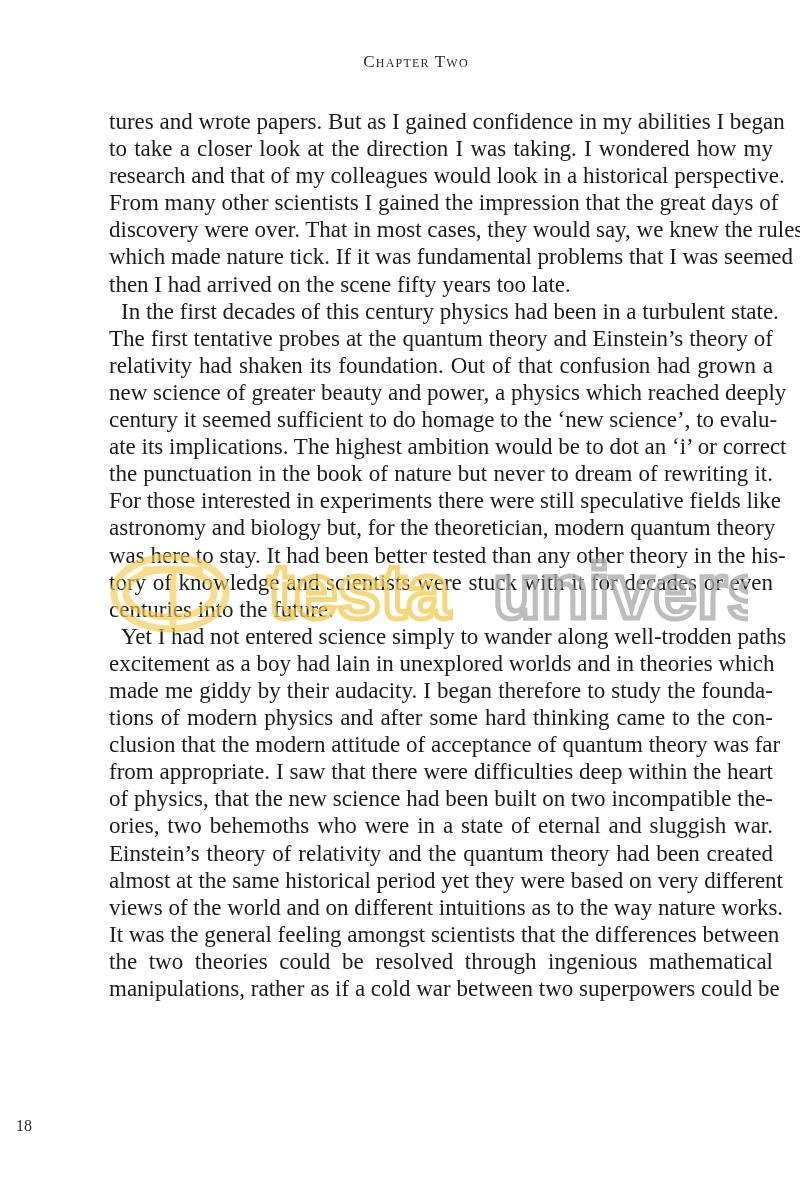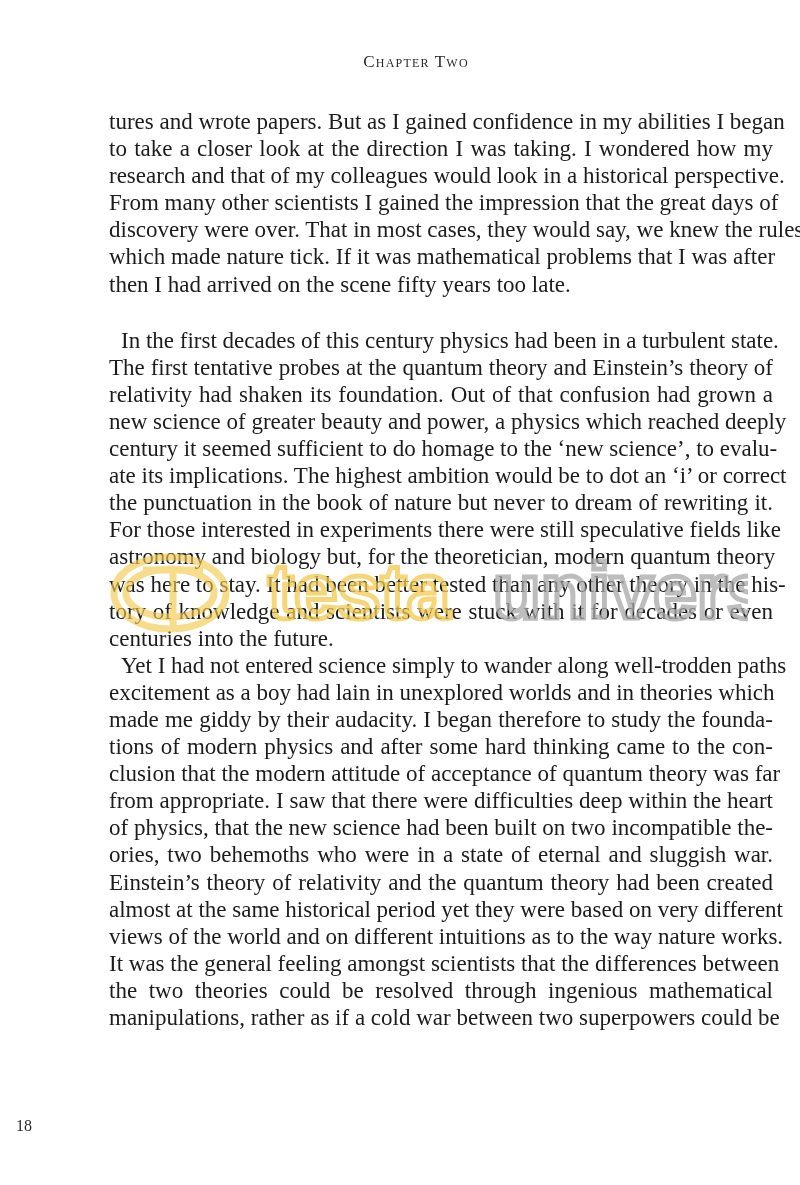--- a/index.html
+++ b/index.html
@@ -76,23 +76,23 @@
 <div class="page">
 
   <div class="running-head">Chapter Two</div>
 
   <div class="body-text" id="body-text">
       <span class="line">tures and wrote papers. But as I gained confidence in my abilities I began</span>
       <span class="line">to take a closer look at the direction I was taking. I wondered how my</span>
       <span class="line">research and that of my colleagues would look in a historical perspective.</span>
       <span class="line">From many other scientists I gained the impression that the great days of</span>
       <span class="line">discovery were over. That in most cases, they would say, we knew the rules</span>
-      <span class="line">which made nature tick. If it was mathematical problems that I was after</span>
+      <span class="line">which made nature tick. If it was fundamental problems that I was seemed</span>
       <span class="line last">then I had arrived on the scene fifty years too late.</span>
-      <span class="line" style="padding-left: 12px; margin-top: 29px;">In the first decades of this century physics had been in a turbulent state.</span>
+      <span class="line" style="padding-left: 12px;">In the first decades of this century physics had been in a turbulent state.</span>
       <span class="line">The first tentative probes at the quantum theory and Einstein’s theory of</span>
       <span class="line">relativity had shaken its foundation. Out of that confusion had grown a</span>
       <span class="line">new science of greater beauty and power, a physics which reached deeply</span>
       <span class="line">century it seemed sufficient to do homage to the ‘new science’, to evalu-</span>
       <span class="line">ate its implications. The highest ambition would be to dot an ‘i’ or correct</span>
       <span class="line">the punctuation in the book of nature but never to dream of rewriting it.</span>
       <span class="line">For those interested in experiments there were still speculative fields like</span>
       <span class="line">astronomy and biology but, for the theoretician, modern quantum theory</span>
       <span class="line">was here to stay. It had been better tested than any other theory in the his-</span>
       <span class="line">tory of knowledge and scientists were stuck with it for decades or even</span>

